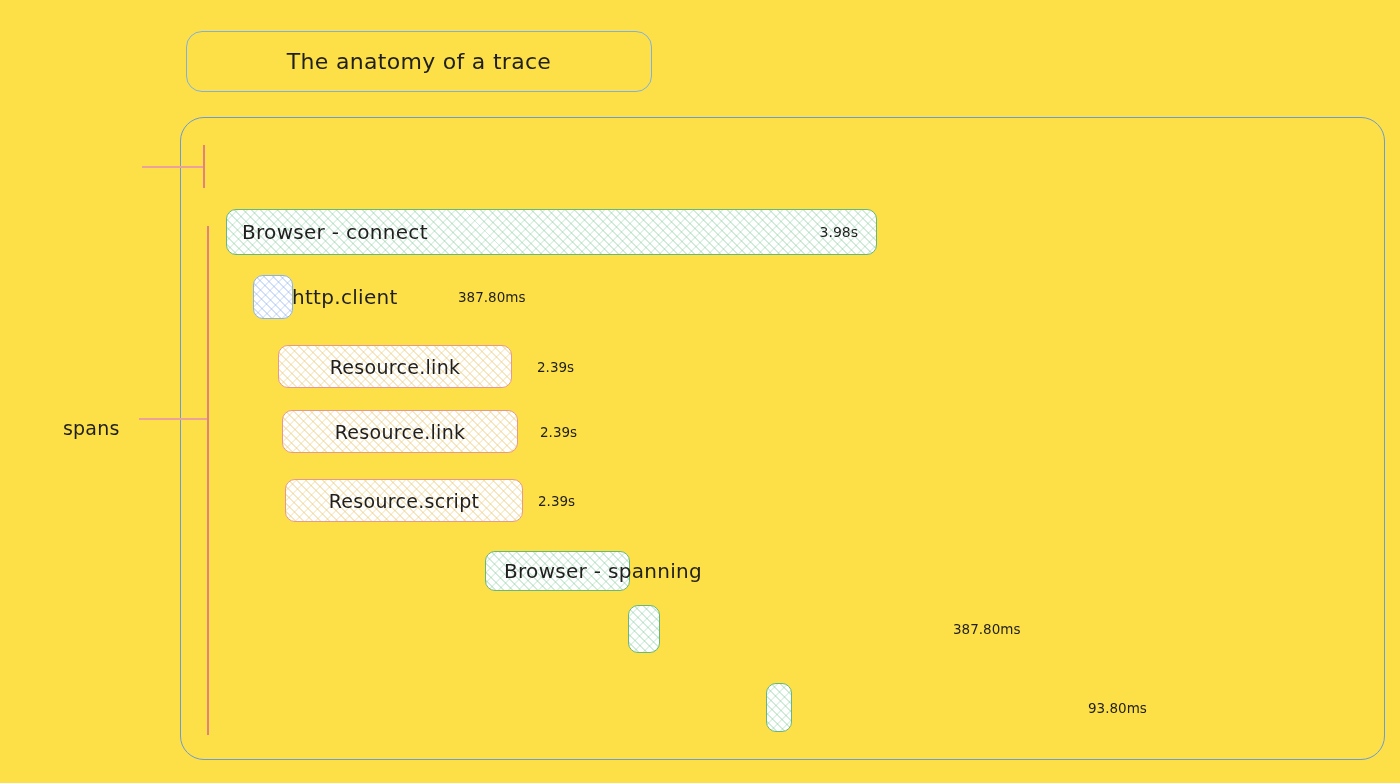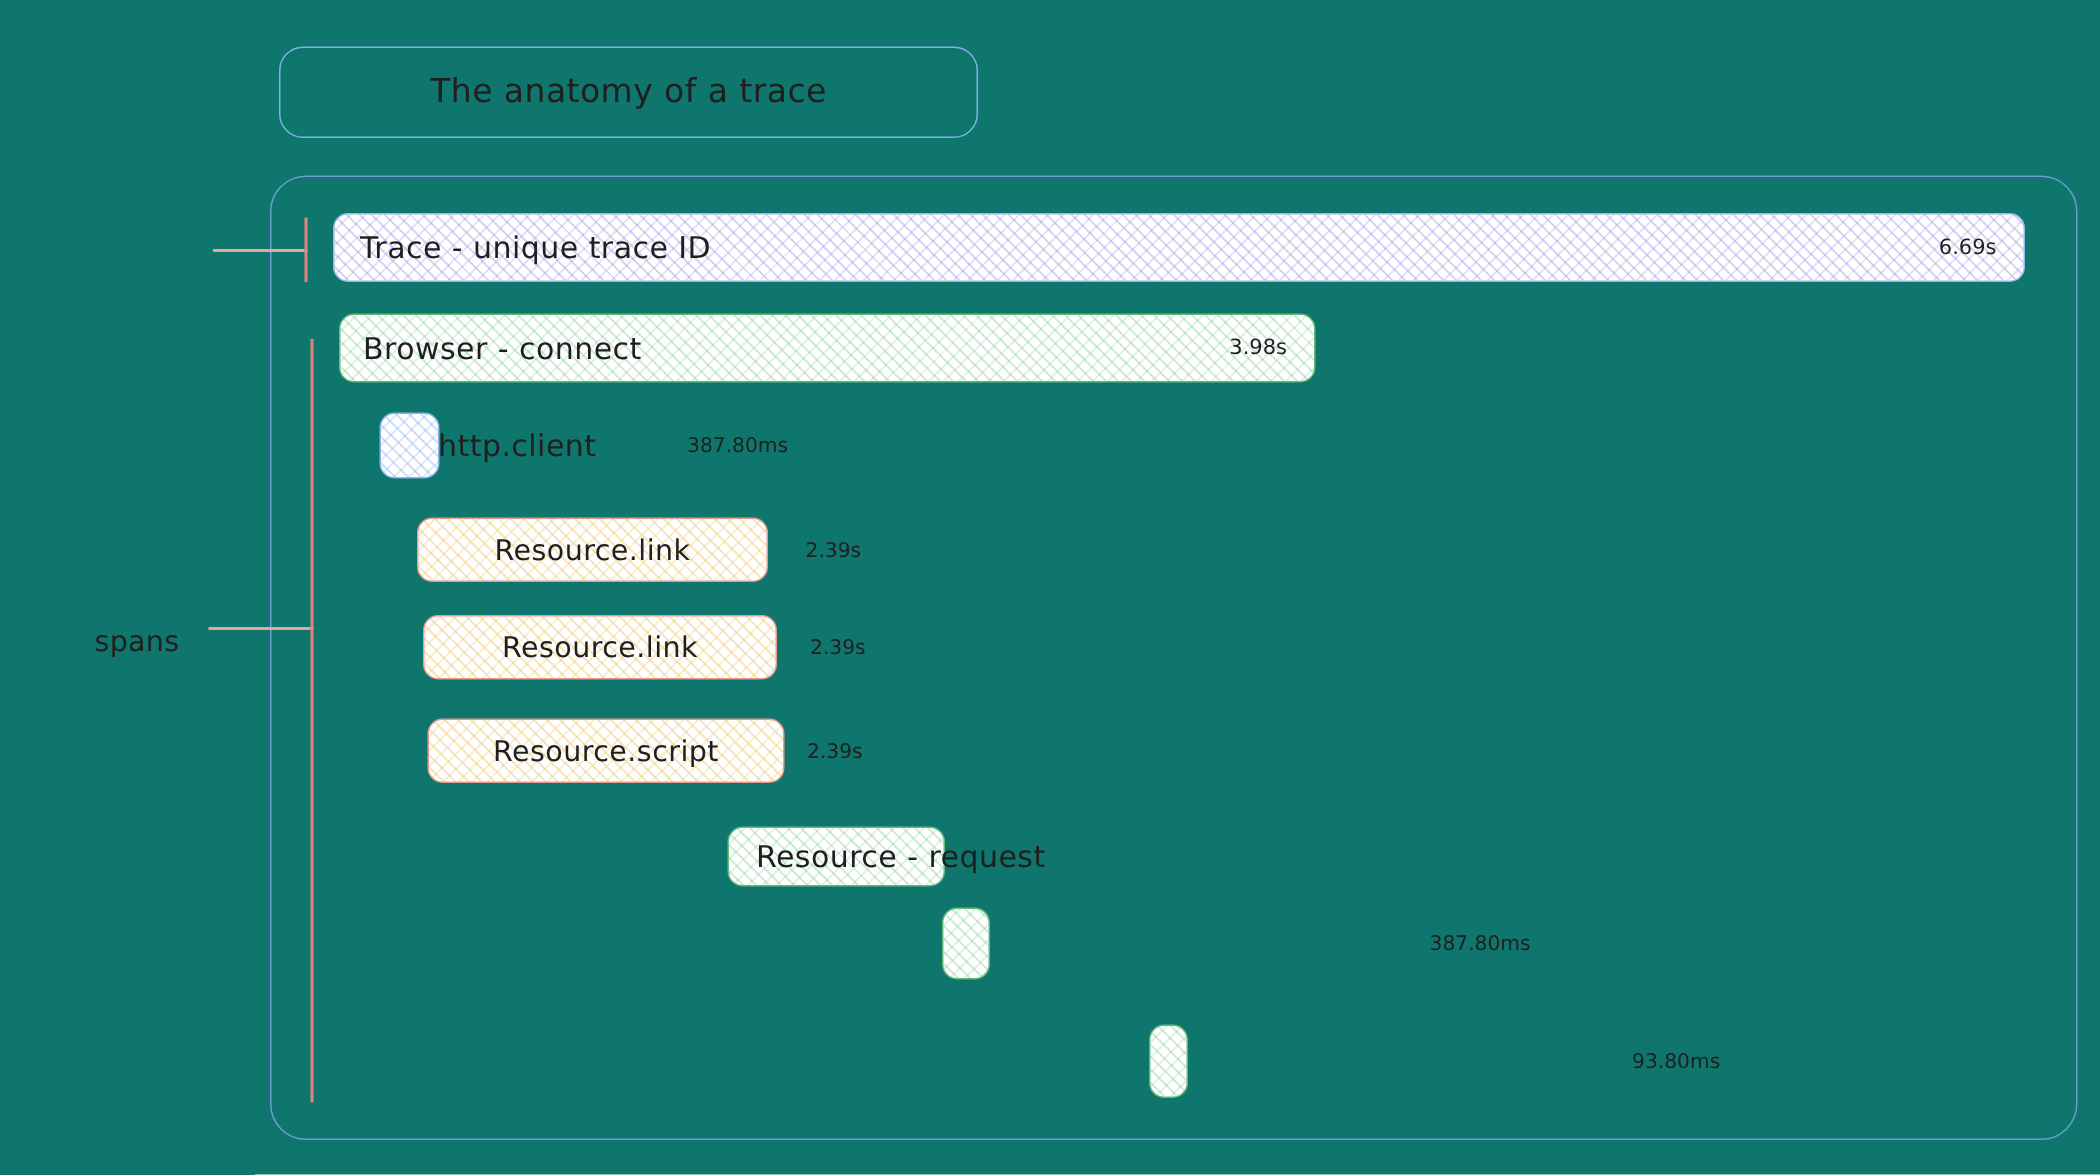--- a/index.html
+++ b/index.html
@@ -1,21 +1,21 @@
 <!DOCTYPE html>
 <html><head>
 <meta charset="utf-8">
 <style>
   * { margin: 0; padding: 0; box-sizing: border-box; }
   html, body { background: #ffffff; }
   .canvas {
     position: relative;
     width: 1400px;
     height: 783px;
-    background: #0f766e;
+    background: #fde047;
     font-family: "DejaVu Sans", "Liberation Sans", sans-serif;
     color: #1f1f1f;
     overflow: hidden;
   }
 
   
   .hatch { background-color: #ffffff; }
   .hatch.purple {
     background-image:
       repeating-linear-gradient(45deg,  rgba(137,118,219,.30) 0 1.4px, transparent 1.4px 6px),
@@ -126,24 +126,20 @@
 
   <div class="redline conn-trace-h"></div>
   <div class="redline conn-trace-tick"></div>
 
   <div class="ann ann-spans">
     <span>spans</span>
   </div>
   <div class="redline conn-spans-h"></div>
   <div class="redline conn-spans-v"></div>
 
-  <div class="bar trace-bar hatch purple">
-    <span class="bar-label">Trace - unique trace ID</span>
-    <span class="bar-dur">6.69s</span>
-  </div>
 
   <div class="bar connect-bar hatch green">
     <span class="bar-label">Browser - connect</span>
     <span class="bar-dur">3.98s</span>
   </div>
 
   <div class="box hatch blue box-http"></div>
   <div class="free-label label-http">http.client</div>
   <div class="free-dur dur-http">387.80ms</div>
 
@@ -156,21 +152,21 @@
     <span class="box-center">Resource.link</span>
   </div>
   <div class="free-dur dur-r2">2.39s</div>
 
   <div class="box hatch yellow box-r3">
     <span class="box-center">Resource.script</span>
   </div>
   <div class="free-dur dur-r3">2.39s</div>
 
   <div class="box hatch green box-req"></div>
-  <div class="free-label label-req">Resource - request</div>
+  <div class="free-label label-req">Browser - spanning</div>
 
   <div class="box hatch green box-resp"></div>
   <div class="free-dur dur-resp">387.80ms</div>
 
   <div class="box hatch green box-load"></div>
   <div class="free-dur dur-load">93.80ms</div>
 
 </div>
 
 </body></html>

